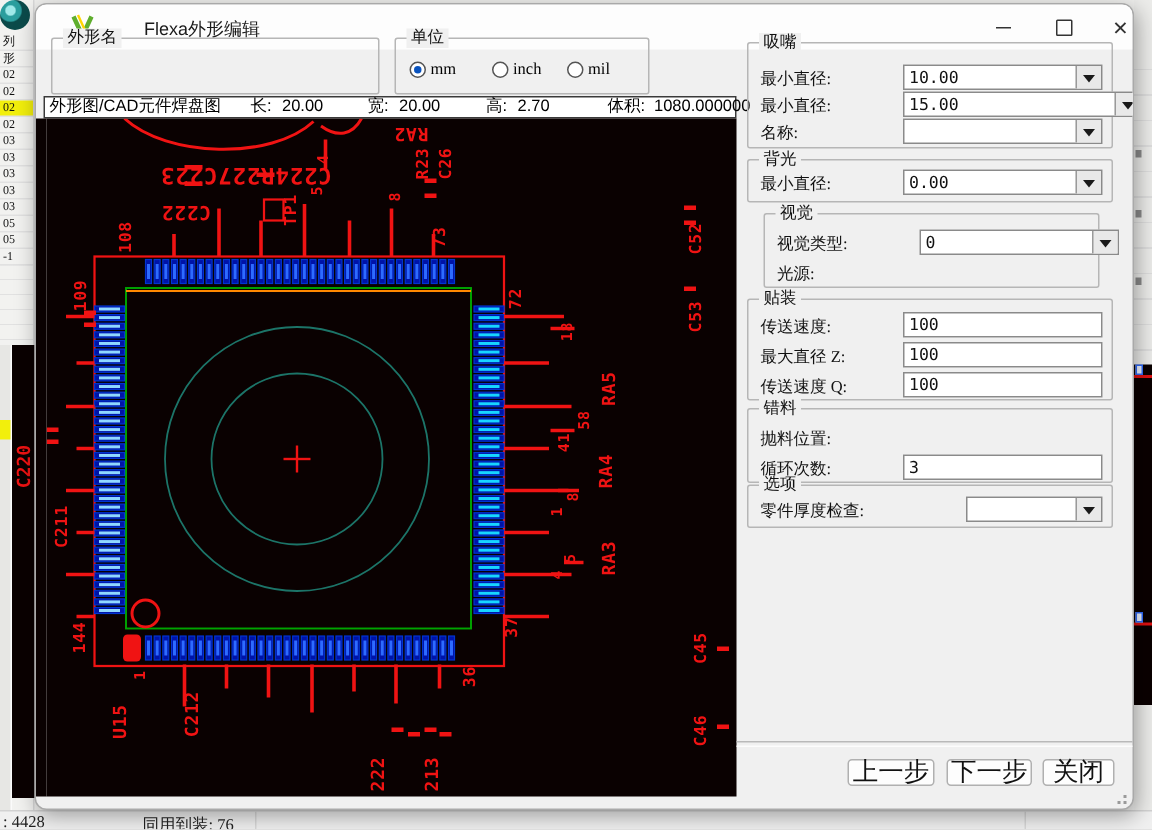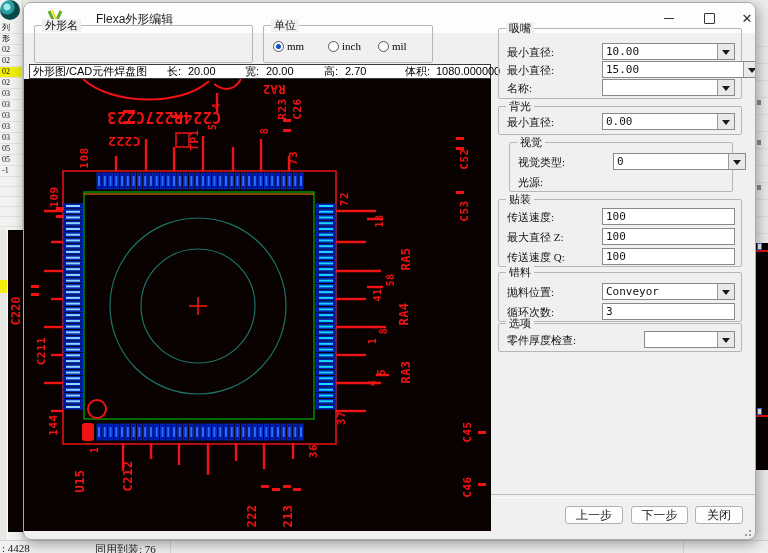--- a/index.html
+++ b/index.html
@@ -71,21 +71,21 @@
      font-family:Liberation Sans, sans-serif;}
 
   #canvas-fringe{position:absolute;left:0;top:76px;width:7px;height:452px;background:#0a0101;}
   #pcb-canvas{position:absolute;left:7px;top:76px;width:460px;height:452px;background:#0a0101;overflow:hidden;}
   #pcb-svg{position:absolute;left:0;top:0;}
   .plab{position:absolute;color:#f01313;font-weight:bold;font-family:"DejaVu Sans Mono",monospace;white-space:nowrap;
      transform:translate(-50%,-50%) rotate(var(--r));letter-spacing:0.5px;}
 
   #right-sep{position:absolute;left:467px;top:491px;width:266px;height:2px;border-top:1px solid #b9b9b9;border-bottom:1px solid #fcfcfc;}
   .btn{position:absolute;top:503px;height:18px;background:#fdfdfd;border:1px solid #b0b0b0;border-radius:3px;
-     font-size:12px;text-align:center;line-height:16px;color:#111;box-sizing:border-box;
+     font-size:17px;text-align:center;line-height:16px;color:#111;box-sizing:border-box;
      font-family:"Liberation Serif","DejaVu Serif",serif;}
   #grip{position:absolute;right:4px;bottom:3px;width:10px;height:10px;}
   #grip i{position:absolute;width:2px;height:2px;background:#9a9a9a;}
 </style>
 </head>
 <body>
 
 <div id="stage">
 
   <div id="parent-left">
@@ -640,26 +640,20 @@
       </div>
       <span class="flabel" style="left:8px;top:50px">传送速度 Q:</span>
       <div class="field" style="left:103px;top:48px;width:133px">
         <span class="cval">100</span>
       </div>
     </div>
 
     <div class="grp" style="left:474px;top:269px;width:244px;height:50px">
       <span class="glabel">错料</span>
       <span class="flabel" style="left:8px;top:12px">抛料位置:</span>
-      <div class="field" style="left:103px;top:10px;width:133px">
-        <span class="cval">Conveyor</span>
-        <span class="carrow">
-            <i></i>
-          </span>
-      </div>
       <span class="flabel" style="left:8px;top:32px">循环次数:</span>
       <div class="field" style="left:103px;top:30px;width:133px">
         <span class="cval">3</span>
       </div>
     </div>
 
     <div class="grp" style="left:474px;top:320px;width:244px;height:29px">
       <span class="glabel">选项</span>
       <span class="flabel" style="left:8px;top:9px">零件厚度检查:</span>
       <div class="field" style="left:145px;top:7px;width:91px">

